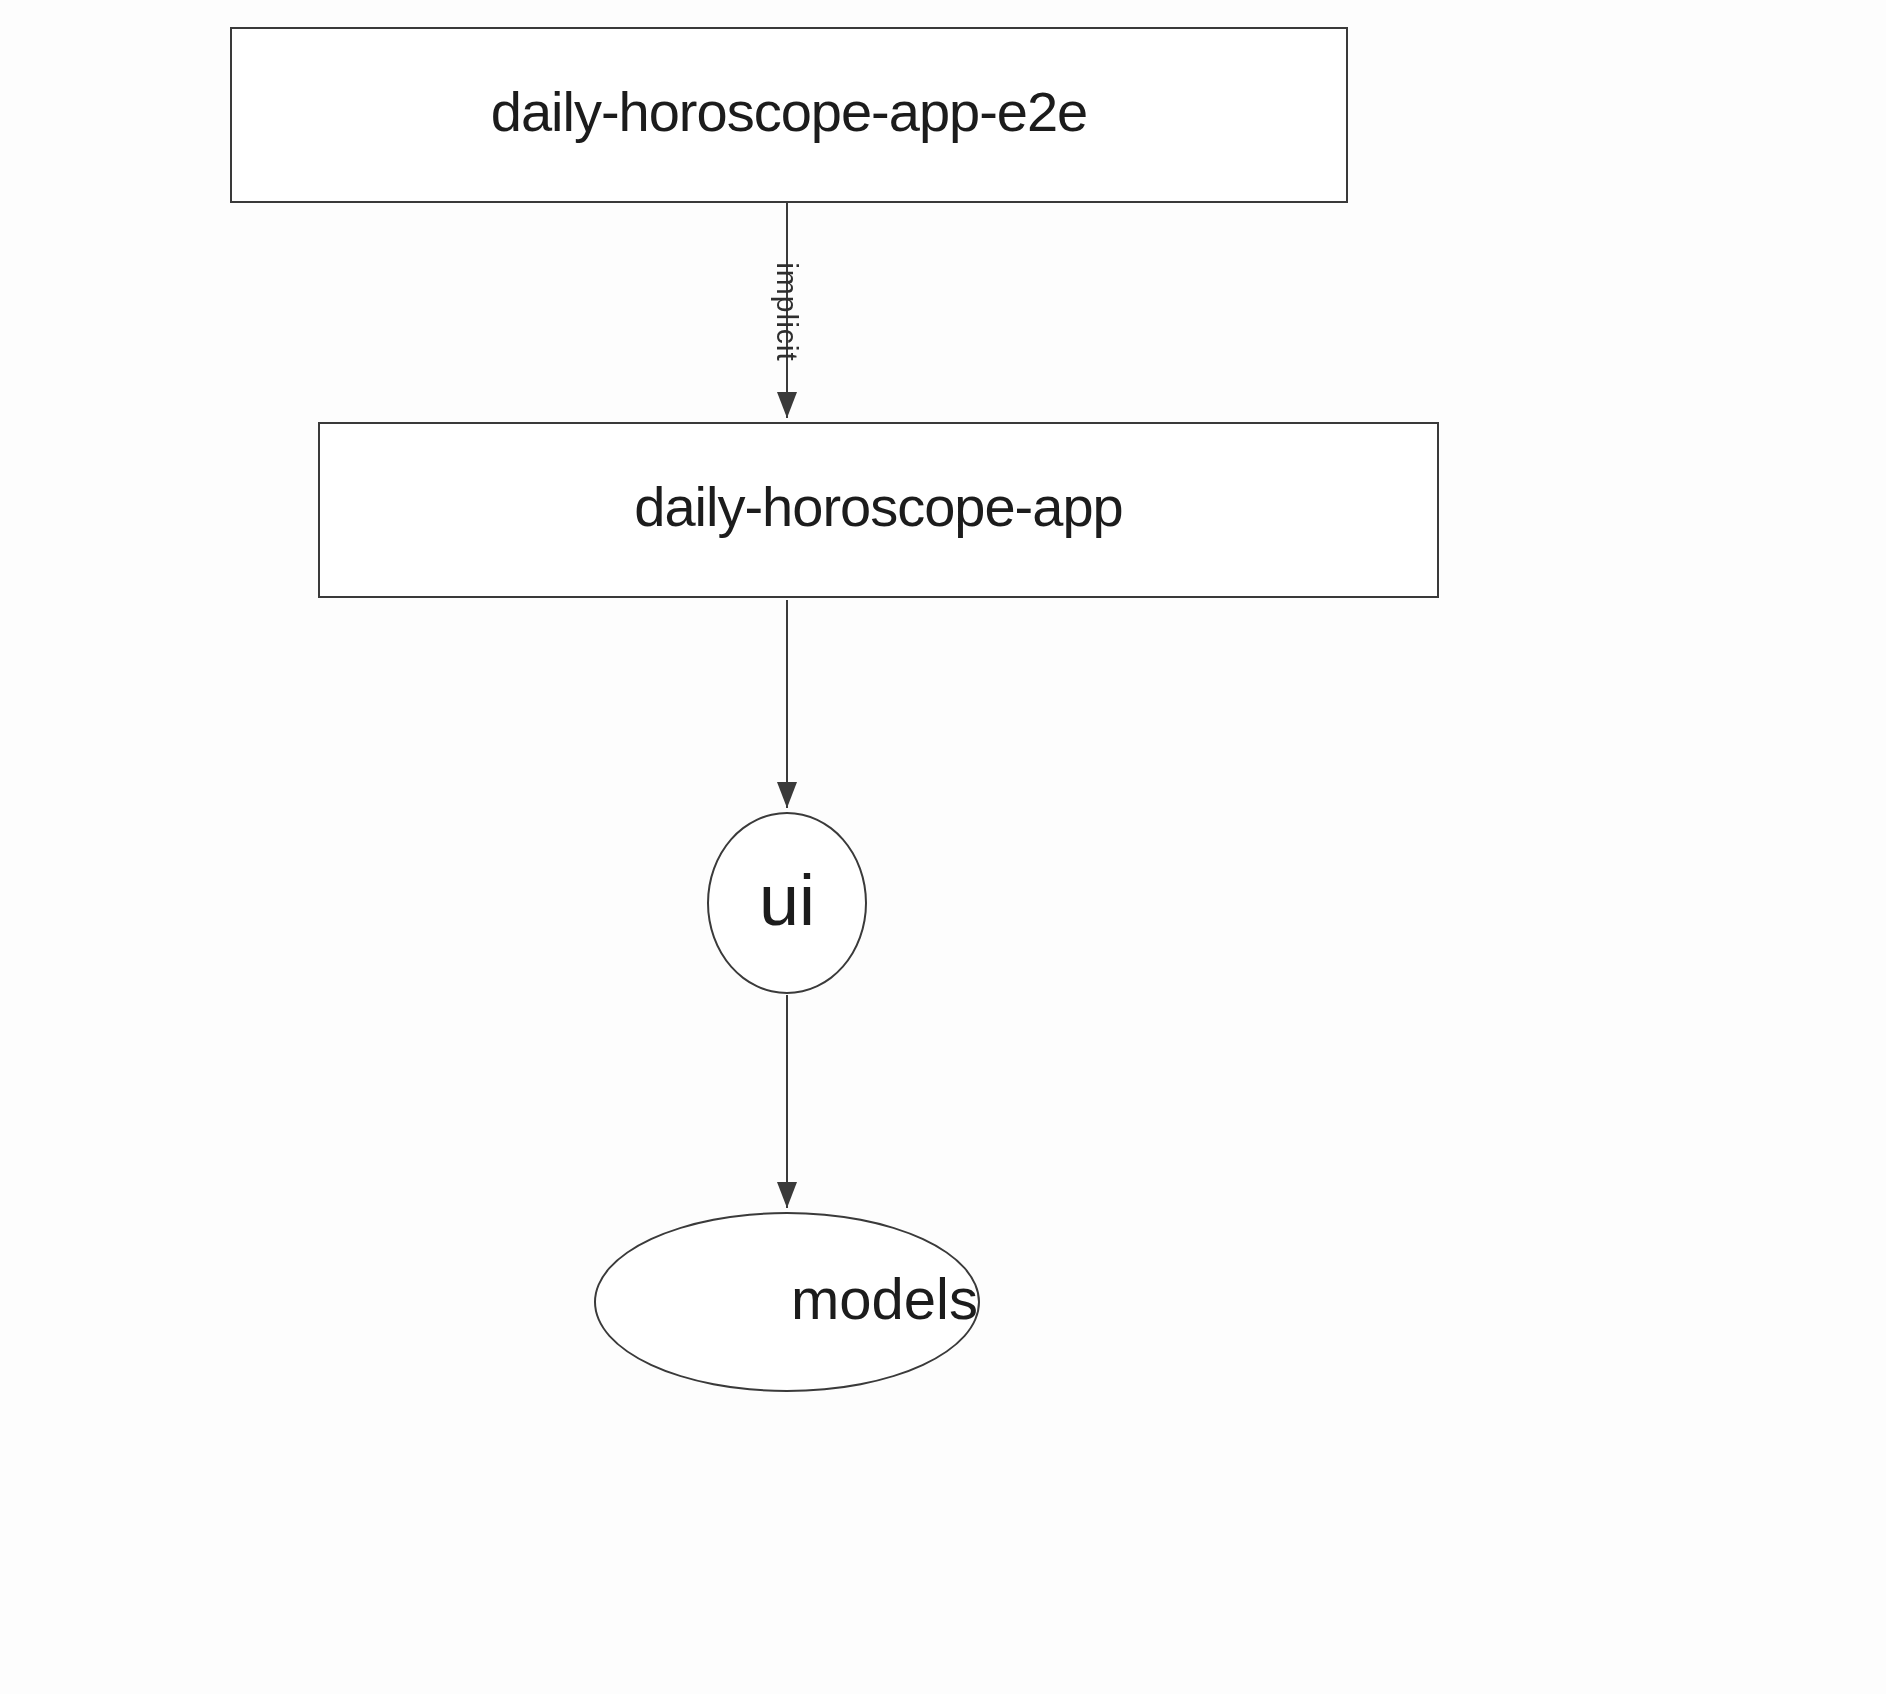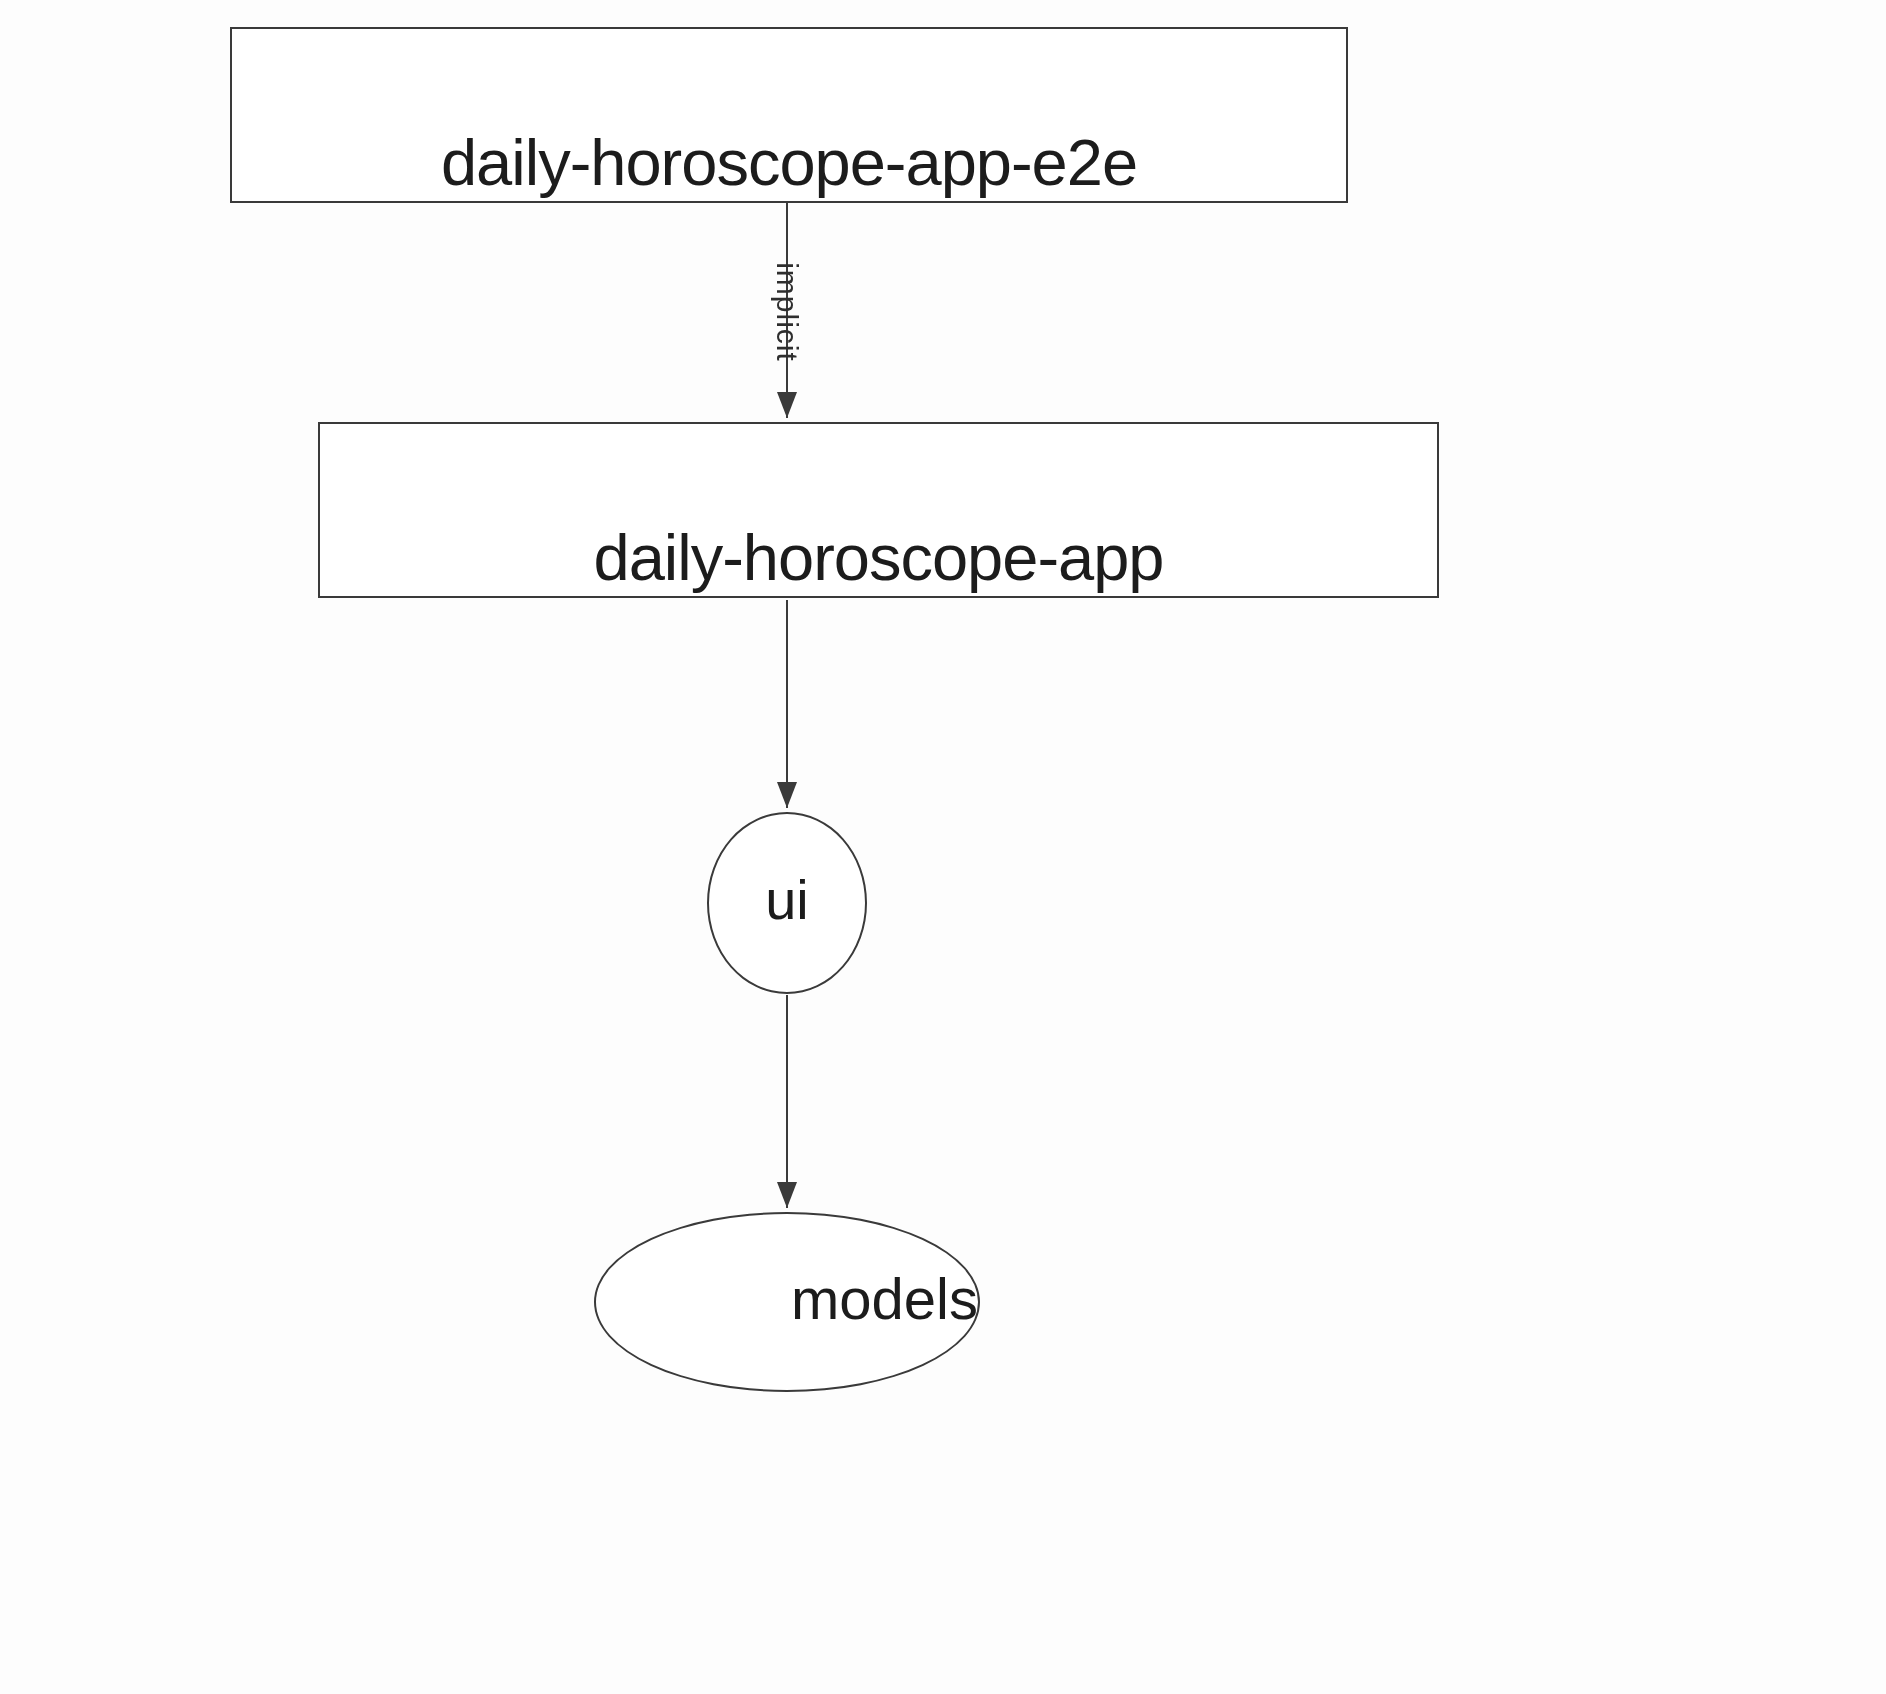--- a/index.html
+++ b/index.html
@@ -29,28 +29,27 @@
     position: absolute;
     display: flex;
     align-items: center;
     justify-content: center;
     background: #ffffff;
     border: 2px solid #3a3a3a;
     box-sizing: border-box;
     text-align: center;
   }
   .node-rect {
-    font-size: 65px;
+    font-size: 56px;
     letter-spacing: -1px;
-    align-items: flex-end;
   }
   .node-circle {
     border-radius: 50%;
     border-width: 2px;
-    font-size: 56px;
+    font-size: 72px;
   }
   .node-ellipse {
     border-radius: 50%;
     border-width: 2px;
     font-size: 58px;
     justify-content: flex-end;
   }
   .node-label {
     white-space: nowrap;
     line-height: 1;

